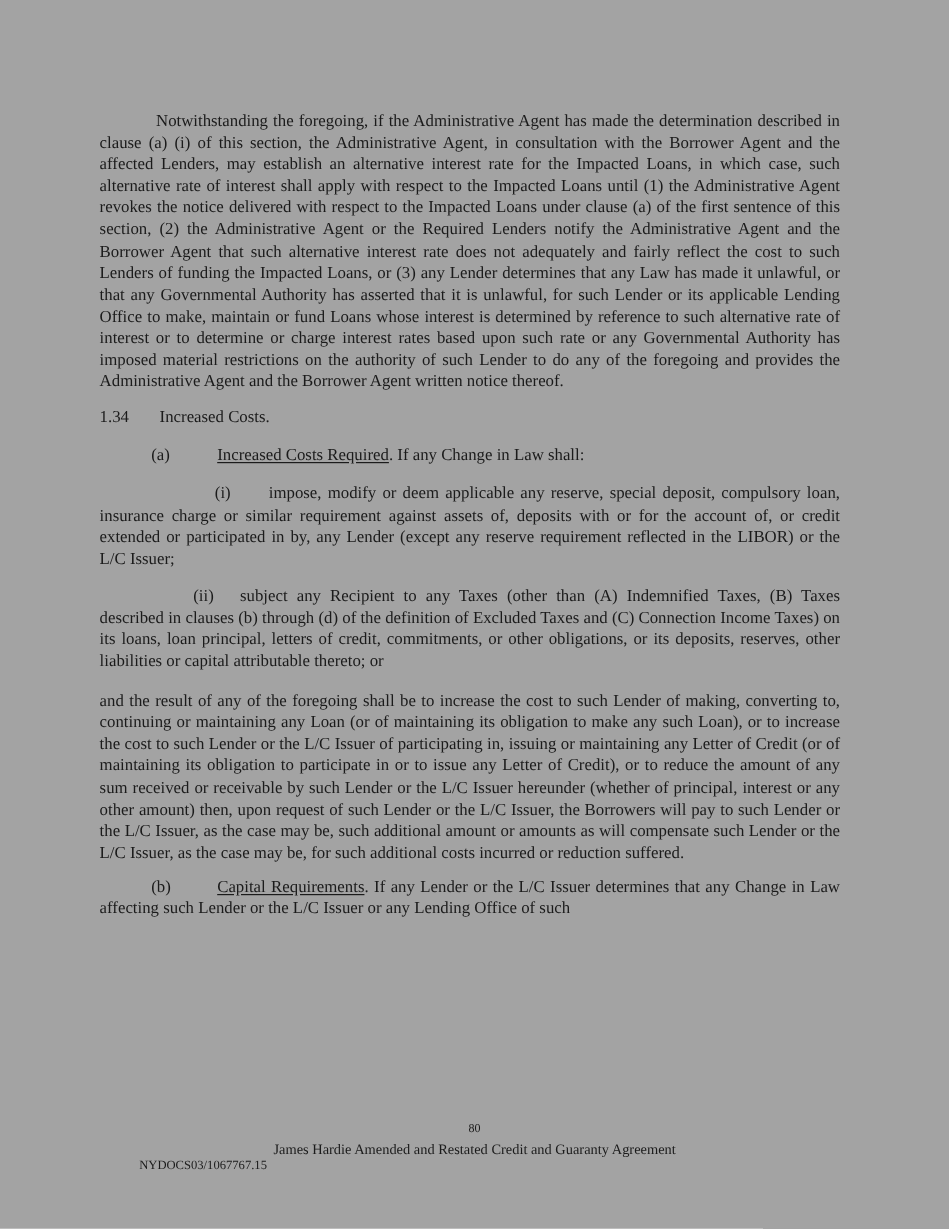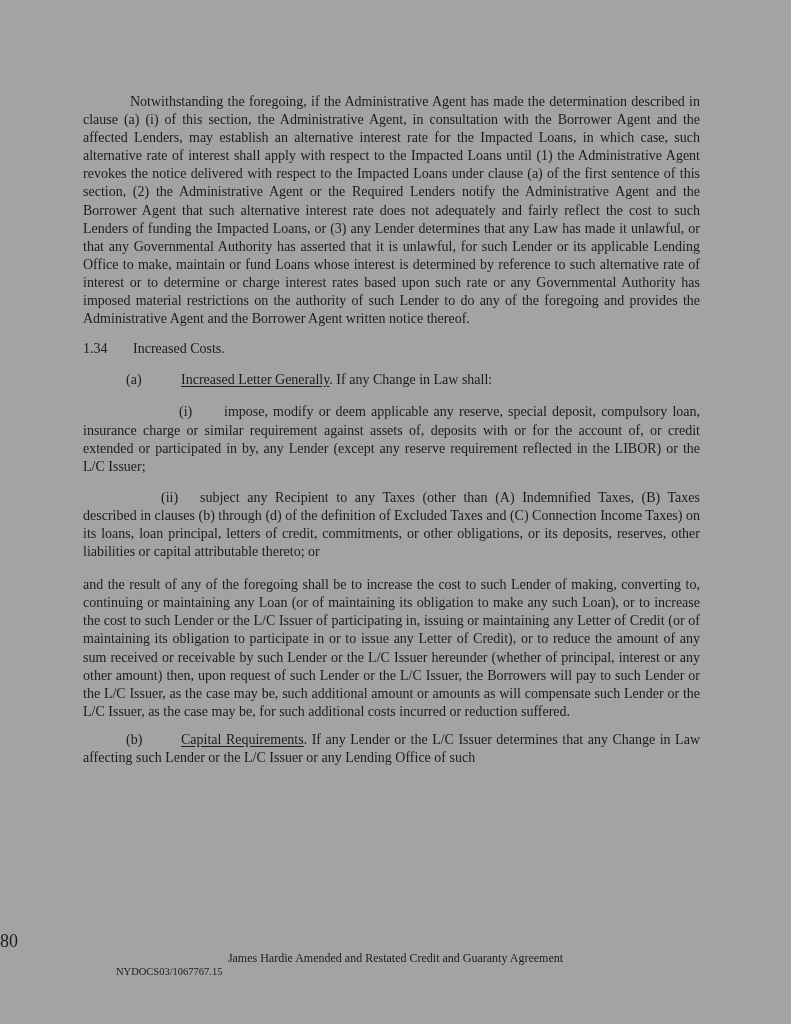--- a/index.html
+++ b/index.html
@@ -42,22 +42,22 @@
   .lbl-ab { width: 55px; }
   .lbl-i { width: 45px; }
   .lbl-ii { width: 39px; }
   .lbl-iii { width: 36px; }
   .u { text-decoration: underline; text-underline-offset: 2px; }
   .page-number {
     position: absolute;
     top: 933px;
     left: 0;
     width: 100%;
-    text-align: left;
-    font-size: 18px;
+    text-align: center;
+    font-size: 10px;
     line-height: 16px;
   }
   .footer-title {
     position: absolute;
     top: 951px;
     left: 0;
     width: 100%;
     text-align: center;
     font-size: 12px;
     line-height: 15px;
@@ -75,21 +75,21 @@
 <body>
 
 <div class="page">
 
   <div class="content">
 
     <p class="indent-first">Notwithstanding the foregoing, if the Administrative Agent has made the determination described in clause (a) (i) of this section, the Administrative Agent, in consultation with the Borrower Agent and the affected Lenders, may establish an alternative interest rate for the Impacted Loans,  in which case, such alternative rate of interest shall apply with respect to the Impacted Loans until (1) the Administrative Agent revokes the notice delivered with respect to the Impacted Loans under clause (a) of the first sentence of this section, (2) the Administrative Agent or the Required Lenders notify the Administrative Agent and the Borrower Agent that such alternative interest rate does not adequately and fairly reflect the cost to such Lenders of funding the Impacted Loans, or (3) any Lender determines that any Law has made it unlawful, or that any Governmental Authority has asserted that it is unlawful, for such Lender or its applicable Lending Office to make, maintain or fund Loans whose interest is determined by reference to such alternative rate of interest or to determine or charge interest rates based upon such rate or any Governmental Authority has imposed material restrictions on the authority of such Lender to do any of the foregoing and provides the Administrative Agent and the Borrower Agent written notice thereof.</p>
 
     <p class="section-heading"><span class="lbl lbl-section">1.34</span><span>Increased Costs.</span></p>
 
-    <p class="item-ab item-a"><span class="lbl lbl-ab">(a)</span><span class="u">Increased Letter Generally</span><span>.  If any Change in Law shall:</span></p>
+    <p class="item-ab item-a"><span class="lbl lbl-ab">(a)</span><span class="u">Increased Costs Required</span><span>.  If any Change in Law shall:</span></p>
 
     <p class="clause clause-i"><span class="lbl lbl-i">(i)</span><span>impose, modify or deem applicable any reserve, special deposit, compulsory loan, insurance charge or similar requirement against assets of, deposits with or for the account of, or credit extended or participated in by, any Lender (except any reserve requirement reflected in the LIBOR) or the L/C Issuer;</span></p>
 
     <p class="clause clause-ii"><span class="lbl lbl-ii">(ii)</span><span>subject any Recipient to any Taxes (other than (A) Indemnified Taxes, (B) Taxes described in clauses (b) through (d) of the definition of Excluded Taxes and (C) Connection Income Taxes) on its loans, loan principal, letters of credit, commitments, or other obligations, or its deposits, reserves, other liabilities or capital attributable thereto; or</span></p>
 
 
     <p class="result-para">and the result of any of the foregoing shall be to increase the cost to such Lender of making, converting to, continuing or maintaining any Loan (or of maintaining its obligation to make any such Loan), or to increase the cost to such Lender or the L/C Issuer of participating in, issuing or maintaining any Letter of Credit (or of maintaining its obligation to participate in or to issue any Letter of Credit), or to reduce the amount of any sum received or receivable by such Lender or the L/C Issuer hereunder (whether of principal, interest or any other amount) then, upon request of such Lender or the L/C Issuer, the Borrowers will pay to such Lender or the L/C Issuer, as the case may be, such additional amount or amounts as will compensate such Lender or the L/C Issuer, as the case may be, for such additional costs incurred or reduction suffered.</p>
 
     <p class="item-ab item-b"><span class="lbl lbl-ab">(b)</span><span class="u">Capital Requirements</span><span>.  If any Lender or the L/C Issuer determines that any Change in Law affecting such Lender or the L/C Issuer or any Lending Office of such</span></p>
 

